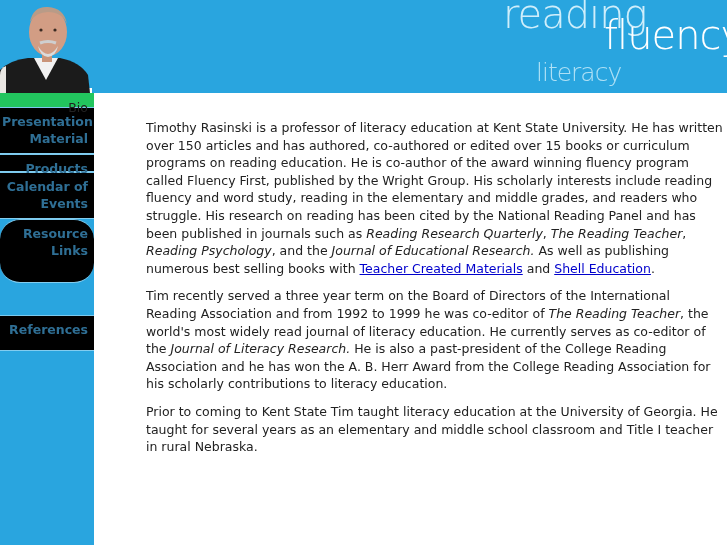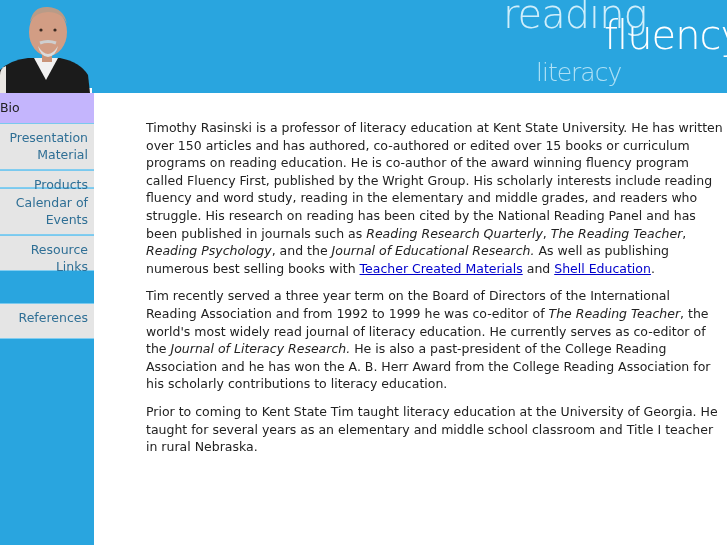--- a/index.html
+++ b/index.html
@@ -5,22 +5,22 @@
   html, body { margin:0; padding:0; }
   body { width:727px; height:545px; overflow:hidden; background:#ffffff; font-family:"DejaVu Sans", "Liberation Sans", sans-serif; position:relative; }
   .header { position:absolute; left:0; top:0; width:727px; height:93px; background:#29a5df; overflow:hidden; }
   .portrait { position:absolute; left:0; top:0; width:92px; height:93px; overflow:hidden; }
   .header-name { position:absolute; left:131px; top:38px; color:#ffffff; font-family:"DejaVu Sans", sans-serif; font-weight:bold; font-size:17px; letter-spacing:6px; white-space:nowrap; }
   .tag { position:absolute; color:#cfeefb; font-family:"DejaVu Sans", sans-serif; font-weight:200; white-space:nowrap; letter-spacing:-1px; }
   .tag-reading { left:503px; top:-9px; font-size:40px; }
   .tag-fluency { left:588px; top:12px; font-size:40px; color:#ffffff;margin-left:16px; }
   .tag-literacy { left:536px; top:58px; font-size:25px; color:#aee0f5; }
   .sidebar { position:absolute; left:0; top:93px; width:94px; height:452px; background:#29a5df; }
-  .bio-row { height:30px; background:#c4b5fd; padding-right:6px; font-size:12.5px; line-height:30px; color:#222; box-sizing:border-box; }
-  .nav-item { background:#e5e5e5; color:#2f6f95; text-align:right; padding:5px 6px 5px 2px; font-size:12.5px; line-height:17px; border-bottom:1px solid #82cdf0; border-top:1px solid #7ac9ee; box-sizing:border-box; cursor:pointer; }
+  .bio-row { height:14px; background:#22c55e; text-align:right; padding-right:6px; font-size:12.5px; line-height:30px; color:#222; box-sizing:border-box; }
+  .nav-item { background:#000000; color:#2f6f95; text-align:right; padding:5px 6px 5px 2px; font-size:12.5px; line-height:17px; border-bottom:1px solid #82cdf0; border-top:1px solid #7ac9ee; box-sizing:border-box; cursor:pointer;font-weight:bold; }
   .content { position:absolute; left:134px; top:119px; width:590px; font-size:12.5px; line-height:17.6px; color:#222222; }
   .content p { margin:0 0 10px 12px; }
   .content a { color:#0000cc; text-decoration:underline; }
   .content i { font-style:italic; }
 </style>
 </head>
 <body>
 
 <div class="header">
   <div class="portrait" title="Photo of Timothy Rasinski">
@@ -42,21 +42,21 @@
   <div class="tag tag-reading">reading</div>
   <div class="tag tag-fluency">fluency</div>
   <div class="tag tag-literacy">literacy</div>
 </div>
 
 <nav class="sidebar">
   <div class="bio-row">Bio</div>
   <div class="nav-item" style="height:47px;">Presentation Material</div>
   <div class="nav-item" style="height:18px;">Products</div>
   <div class="nav-item" style="height:47px;">Calendar of Events</div>
-  <div class="nav-item" style="height:36px;">Resource Links</div>
+  <div class="nav-item" style="height:64px;border-radius:20px;">Resource Links</div>
   <div class="nav-item" style="height:36px;margin-top:32px;">References</div>
 </nav>
 
 <main class="content">
   <p><span>Timothy Rasinski is a professor of literacy education at Kent State University. He has written over 150 articles and has authored, co-authored or edited over 15 books or curriculum programs on reading education. He is co-author of the award winning fluency program called Fluency First, published by the Wright Group. His scholarly interests include reading fluency and word study, reading in the elementary and middle grades, and readers who struggle. His research on reading has been cited by the National Reading Panel and has been published in journals such as </span><i>Reading Research Quarterly</i><span>, </span><i>The Reading Teacher</i><span>, </span><i>Reading Psychology</i><span>, and the </span><i>Journal of Educational Research.</i><span> As well as publishing numerous best selling books with </span><a href="#">Teacher Created Materials</a><span> and </span><a href="#">Shell Education</a><span>.</span></p>
   <p><span>Tim recently served a three year term on the Board of Directors of the International Reading Association and from 1992 to 1999 he was co-editor of </span><i>The Reading Teacher</i><span>, the world's most widely read journal of literacy education. He currently serves as co-editor of the </span><i>Journal of Literacy Research.</i><span> He is also a past-president of the College Reading Association and he has won the A. B. Herr Award from the College Reading Association for his scholarly contributions to literacy education.</span></p>
   <p>Prior to coming to Kent State Tim taught literacy education at the University of Georgia. He taught for several years as an elementary and middle school classroom and Title I teacher in rural Nebraska.</p>
 </main>
 
 </body></html>

